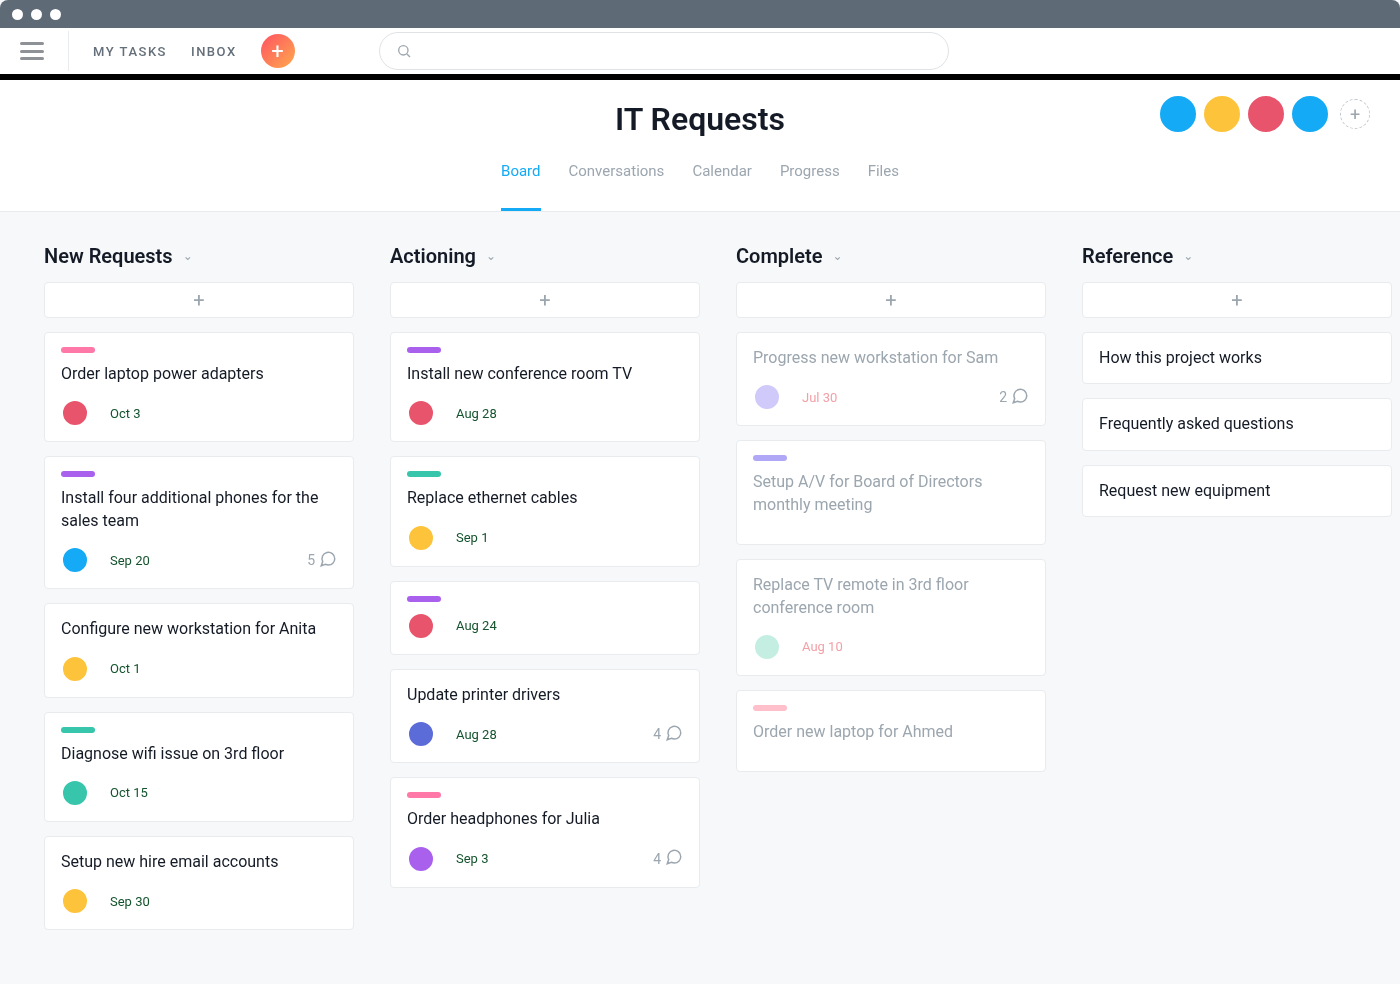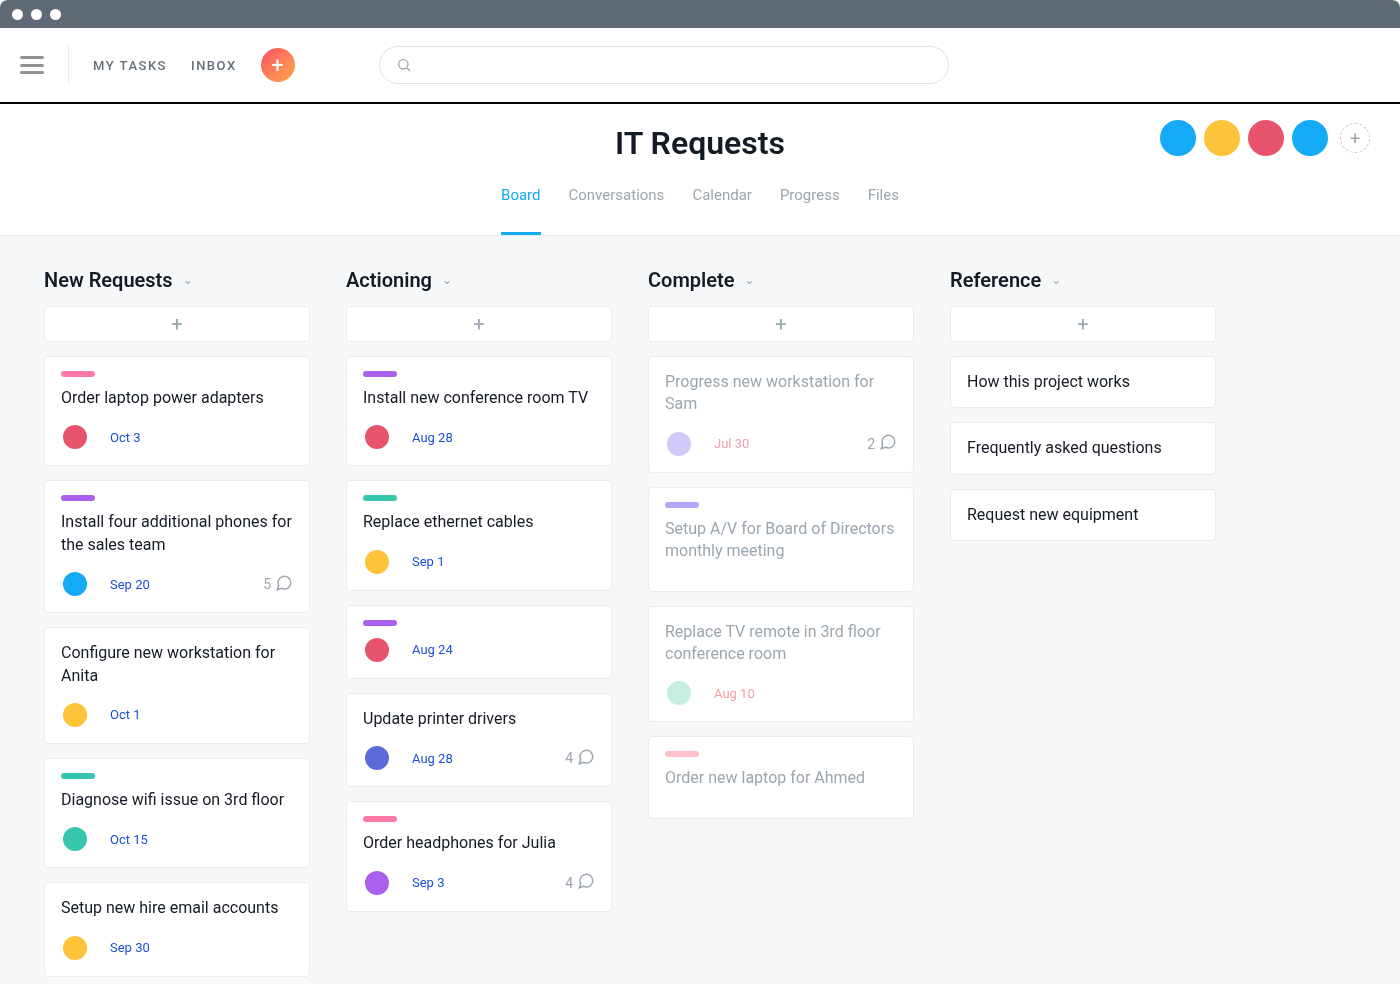--- a/index.html
+++ b/index.html
@@ -18,23 +18,23 @@
     display: flex;
     align-items: center;
     padding-left: 12px;
     gap: 8px;
   }
   .titlebar span {
     width: 11px; height: 11px; border-radius: 50%; background: #fff;
     display: inline-block;
   }
   .topbar {
-    height: 76px;
+    height: 52px;
     background: #fff;
-    border-bottom: 2px solid #000000;
+    border-bottom: 6px solid #000000;
     display: flex;
     align-items: center;
     padding: 0 20px;
     gap: 24px;
   }
   .hamburger {
     width: 24px; height: 18px;
     display: flex; flex-direction: column; justify-content: space-between;
     cursor: pointer;
   }
@@ -103,21 +103,21 @@
     cursor: pointer;
     border-bottom: 3px solid transparent;
   }
   .tab.active { color: #14aaf5; border-bottom-color: #14aaf5; }
   .board {
     display: flex;
     padding: 32px 44px;
     gap: 36px;
     align-items: flex-start;
   }
-  .column { width: 266px; flex-shrink: 0; }
+  .column { width: 310px; flex-shrink: 0; }
   .col-head {
     display: flex; align-items: center; gap: 10px;
     margin-bottom: 14px;
   }
   .col-head h3 { font-size: 20px; font-weight: 600; }
   .chevron { color: #9ca6af; font-size: 12px; }
   .add-card {
     height: 36px; background: #fff; border: 1px solid #e8ecee;
     border-radius: 4px;
     display: flex; align-items: center; justify-content: center;
@@ -145,21 +145,21 @@
   .tag.lpink  { background: #ffc0cb; }
   .card-title {
     font-size: 16px; line-height: 1.4; color: #151b26;
     margin-bottom: 14px;
   }
   .card.no-meta .card-title { margin-bottom: 0; }
   .card-foot {
     display: flex; align-items: center; justify-content: space-between;
   }
   .meta-left { display: flex; align-items: center; gap: 21px; }
-  .date { font-size: 13px; color: #1d4ed8; }
+  .date { font-size: 13px; color: #14532d; }
   .date.done { color: #f2a0a7; }
   .comments {
     display: flex; align-items: center; gap: 4px;
     color: #9ca6af; font-size: 14px;
   }
   .comments svg { width: 18px; height: 18px; }
 </style>
 </head>
 <body>
 

